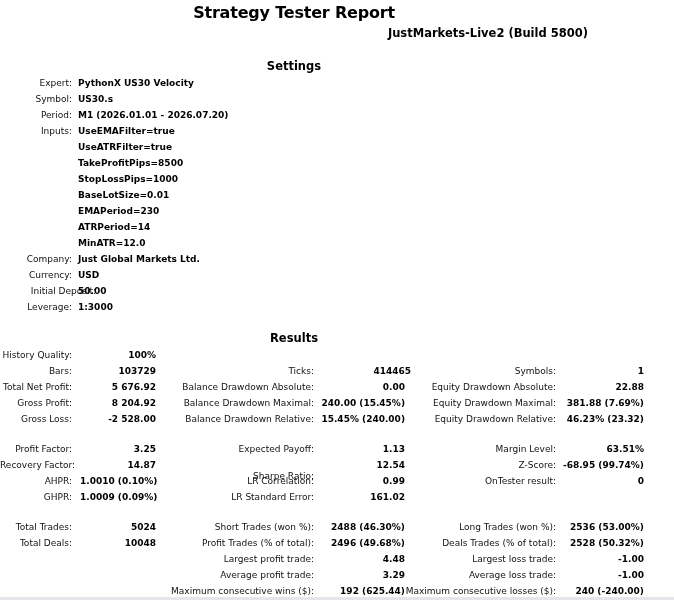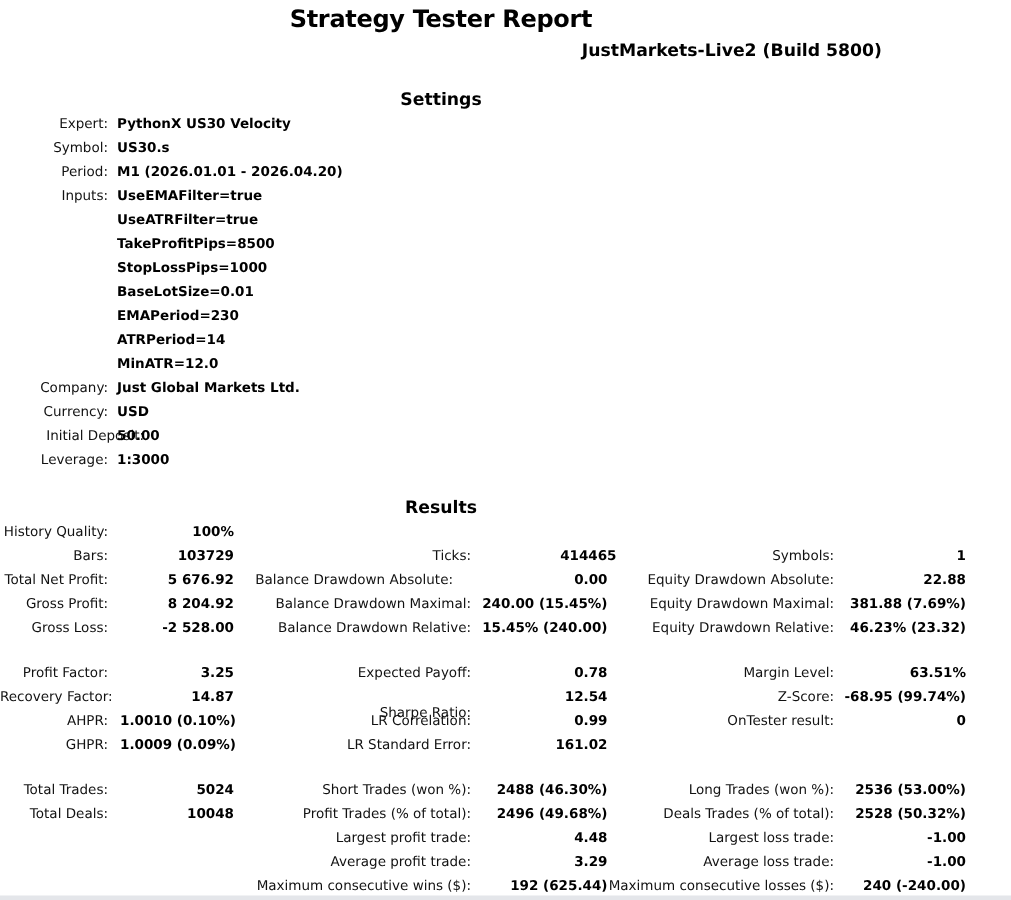--- a/index.html
+++ b/index.html
@@ -41,21 +41,21 @@
   <div class="row" style="top:77px;left:0;">
     <span class="lbl" style="left:0;width:72px;">Expert:</span>
     <span class="val" style="left:78px;">PythonX US30 Velocity</span>
   </div>
   <div class="row" style="top:93px;left:0;">
     <span class="lbl" style="left:0;width:72px;">Symbol:</span>
     <span class="val" style="left:78px;">US30.s</span>
   </div>
   <div class="row" style="top:109px;left:0;">
     <span class="lbl" style="left:0;width:72px;">Period:</span>
-    <span class="val" style="left:78px;">M1 (2026.01.01 - 2026.04.20)</span>
+    <span class="val" style="left:78px;">M1 (2026.01.01 - 2026.07.20)</span>
   </div>
   <div class="row" style="top:125px;left:0;">
     <span class="lbl" style="left:0;width:72px;">Inputs:</span>
     <span class="val" style="left:78px;">UseEMAFilter=true</span>
   </div>
   <div class="row" style="top:141px;left:0;">
     <span class="val" style="left:78px;">UseATRFilter=true</span>
   </div>
   <div class="row" style="top:157px;left:0;">
     <span class="val" style="left:78px;">TakeProfitPips=8500</span>
@@ -107,21 +107,21 @@
     <span class="valr" style="left:80px;width:76px;">103729</span>
     <span class="lbl" style="left:160px;width:154px;">Ticks:</span>
     <span class="valr" style="left:326px;width:85px;">414465</span>
     <span class="lbl" style="left:410px;width:146px;">Symbols:</span>
     <span class="valr" style="left:560px;width:84px;">1</span>
   </div>
 
   <div class="row" style="top:381px;left:0;width:674px;">
     <span class="lbl" style="left:0;width:72px;">Total Net Profit:</span>
     <span class="valr" style="left:80px;width:76px;">5 676.92</span>
-    <span class="lbl" style="left:148px;width:154px;">Balance Drawdown Absolute:</span>
+    <span class="lbl" style="left:160px;width:154px;">Balance Drawdown Absolute:</span>
     <span class="valr" style="left:320px;width:85px;">0.00</span>
     <span class="lbl" style="left:410px;width:146px;">Equity Drawdown Absolute:</span>
     <span class="valr" style="left:560px;width:84px;">22.88</span>
   </div>
 
   <div class="row" style="top:397px;left:0;width:674px;">
     <span class="lbl" style="left:0;width:72px;">Gross Profit:</span>
     <span class="valr" style="left:80px;width:76px;">8 204.92</span>
     <span class="lbl" style="left:160px;width:154px;">Balance Drawdown Maximal:</span>
     <span class="valr" style="left:320px;width:85px;">240.00 (15.45%)</span>
@@ -135,21 +135,21 @@
     <span class="lbl" style="left:160px;width:154px;">Balance Drawdown Relative:</span>
     <span class="valr" style="left:320px;width:85px;">15.45% (240.00)</span>
     <span class="lbl" style="left:410px;width:146px;">Equity Drawdown Relative:</span>
     <span class="valr" style="left:560px;width:84px;">46.23% (23.32)</span>
   </div>
 
   <div class="row" style="top:443px;left:0;width:674px;">
     <span class="lbl" style="left:0;width:72px;">Profit Factor:</span>
     <span class="valr" style="left:80px;width:76px;">3.25</span>
     <span class="lbl" style="left:160px;width:154px;">Expected Payoff:</span>
-    <span class="valr" style="left:320px;width:85px;">0.78</span>
+    <span class="valr" style="left:320px;width:85px;">1.13</span>
     <span class="lbl" style="left:410px;width:146px;">Margin Level:</span>
     <span class="valr" style="left:560px;width:84px;">63.51%</span>
   </div>
 
   <div class="row" style="top:459px;left:0;width:674px;">
     <span class="lbl" style="left:0;width:72px;">Recovery Factor:</span>
     <span class="valr" style="left:80px;width:76px;">14.87</span>
     <span class="lbl" style="left:160px;width:154px;margin-top:11px;">Sharpe Ratio:</span>
     <span class="valr" style="left:320px;width:85px;">12.54</span>
     <span class="lbl" style="left:410px;width:146px;">Z-Score:</span>

